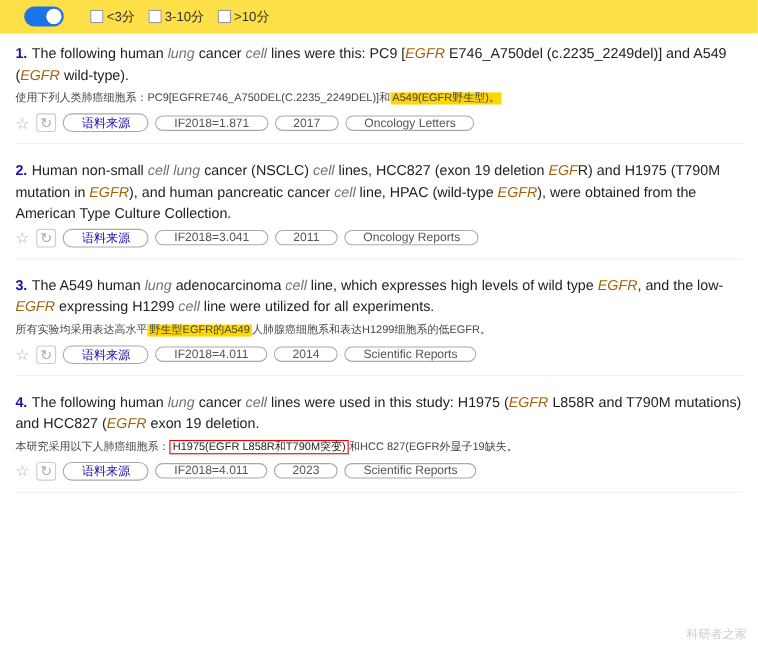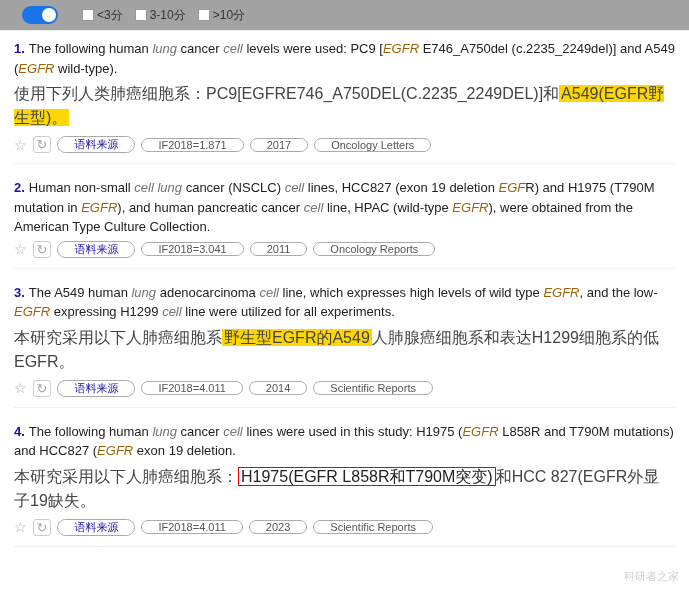--- a/index.html
+++ b/index.html
@@ -11,21 +11,21 @@
       width: 689px;
       min-height: 594px;
       overflow-x: hidden;
     }
 
     
     .top-bar {
       display: flex;
       align-items: center;
       padding: 6px 10px;
-      background: #a3a3a3;
+      background: #fde047;
       border-bottom: 1px solid #eee;
       gap: 12px;
     }
     .top-bar-label {
       font-size: 13px;
       color: #333;
     }
     .toggle-switch {
       display: inline-flex;
       align-items: center;
@@ -80,21 +80,21 @@
       font-weight: bold;
       margin-right: 4px;
     }
     .result-text-en {
       font-size: 13px;
       color: #222;
       line-height: 1.5;
       margin-bottom: 4px;
     }
     .result-text-zh {
-      font-size: 16px;
+      font-size: 10px;
       color: #444;
       line-height: 1.5;
       margin-bottom: 6px;
     }
     .highlight-box {
       background: #ffd700;
       padding: 0 2px;
     }
     .highlight-red-box {
       border: 1.5px solid #e00;
@@ -178,21 +178,21 @@
     <span>3-10分</span>
   </div>
   <div class="filter-item">
     <div class="checkbox-box"></div>
     <span>&gt;10分</span>
   </div>
 </div>
 
 <div class="content" id="results-container">
 <div class="result-item">
-      <div class="result-text-en"><span class="result-num">1.</span><span>The following human </span><em class="italic-normal">lung</em><span> cancer </span><em class="italic-normal">cell</em><span> levels were used: PC9 [</span><em class="italic-red">EGFR</em><span> E746_A750del (c.2235_2249del)] and A549 (</span><em class="italic-red">EGFR</em><span> wild-type).</span></div>
+      <div class="result-text-en"><span class="result-num">1.</span><span>The following human </span><em class="italic-normal">lung</em><span> cancer </span><em class="italic-normal">cell</em><span> lines were this: PC9 [</span><em class="italic-red">EGFR</em><span> E746_A750del (c.2235_2249del)] and A549 (</span><em class="italic-red">EGFR</em><span> wild-type).</span></div>
       <div class="result-text-zh"><span>使用下列人类肺癌细胞系：PC9[EGFRE746_A750DEL(C.2235_2249DEL)]和</span><span class="highlight-box">A549(EGFR野生型)。</span></div>
       <div class="meta-row">
     <span class="star-icon">☆</span>
     <span class="refresh-icon">↻</span>
     <span class="tag source">语料来源</span>
     <span class="tag if">IF2018=1.871</span>
     <span class="tag year">2017</span>
     <span class="tag journal">Oncology Letters</span>
   </div>
     </div>
@@ -202,21 +202,21 @@
     <span class="star-icon">☆</span>
     <span class="refresh-icon">↻</span>
     <span class="tag source">语料来源</span>
     <span class="tag if">IF2018=3.041</span>
     <span class="tag year">2011</span>
     <span class="tag journal">Oncology Reports</span>
   </div>
     </div>
     <div class="result-item">
       <div class="result-text-en"><span class="result-num">3.</span><span>The A549 human </span><em class="italic-normal">lung</em><span> adenocarcinoma </span><em class="italic-normal">cell</em><span> line, which expresses high levels of wild type </span><em class="italic-red">EGFR</em><span>, and the low-</span><em class="italic-red">EGFR</em><span> expressing H1299 </span><em class="italic-normal">cell</em><span> line were utilized for all experiments.</span></div>
-      <div class="result-text-zh"><span>本研究采用以下人肺癌细胞系</span><span class="highlight-box">野生型EGFR的A549</span><span>人肺腺癌细胞系和表达H1299细胞系的低EGFR。</span></div>
+      <div class="result-text-zh"><span>所有实验均采用表达高水平</span><span class="highlight-box">野生型EGFR的A549</span><span>人肺腺癌细胞系和表达H1299细胞系的低EGFR。</span></div>
       <div class="meta-row">
     <span class="star-icon">☆</span>
     <span class="refresh-icon">↻</span>
     <span class="tag source">语料来源</span>
     <span class="tag if">IF2018=4.011</span>
     <span class="tag year">2014</span>
     <span class="tag journal">Scientific Reports</span>
   </div>
     </div>
     <div class="result-item">

